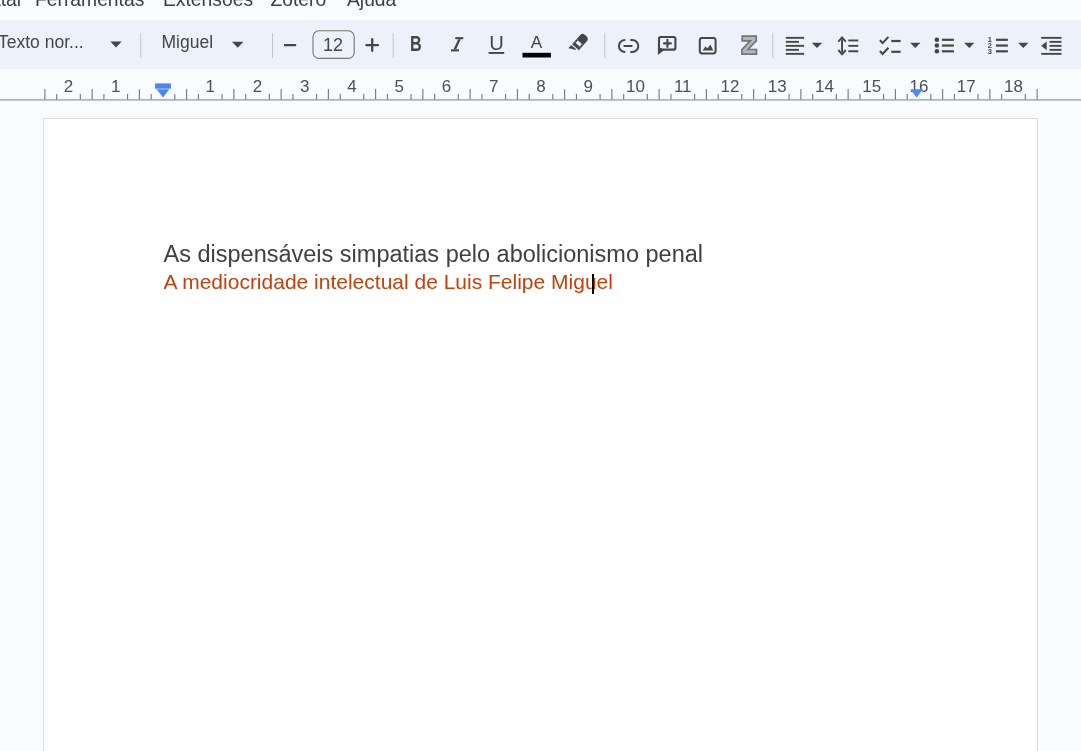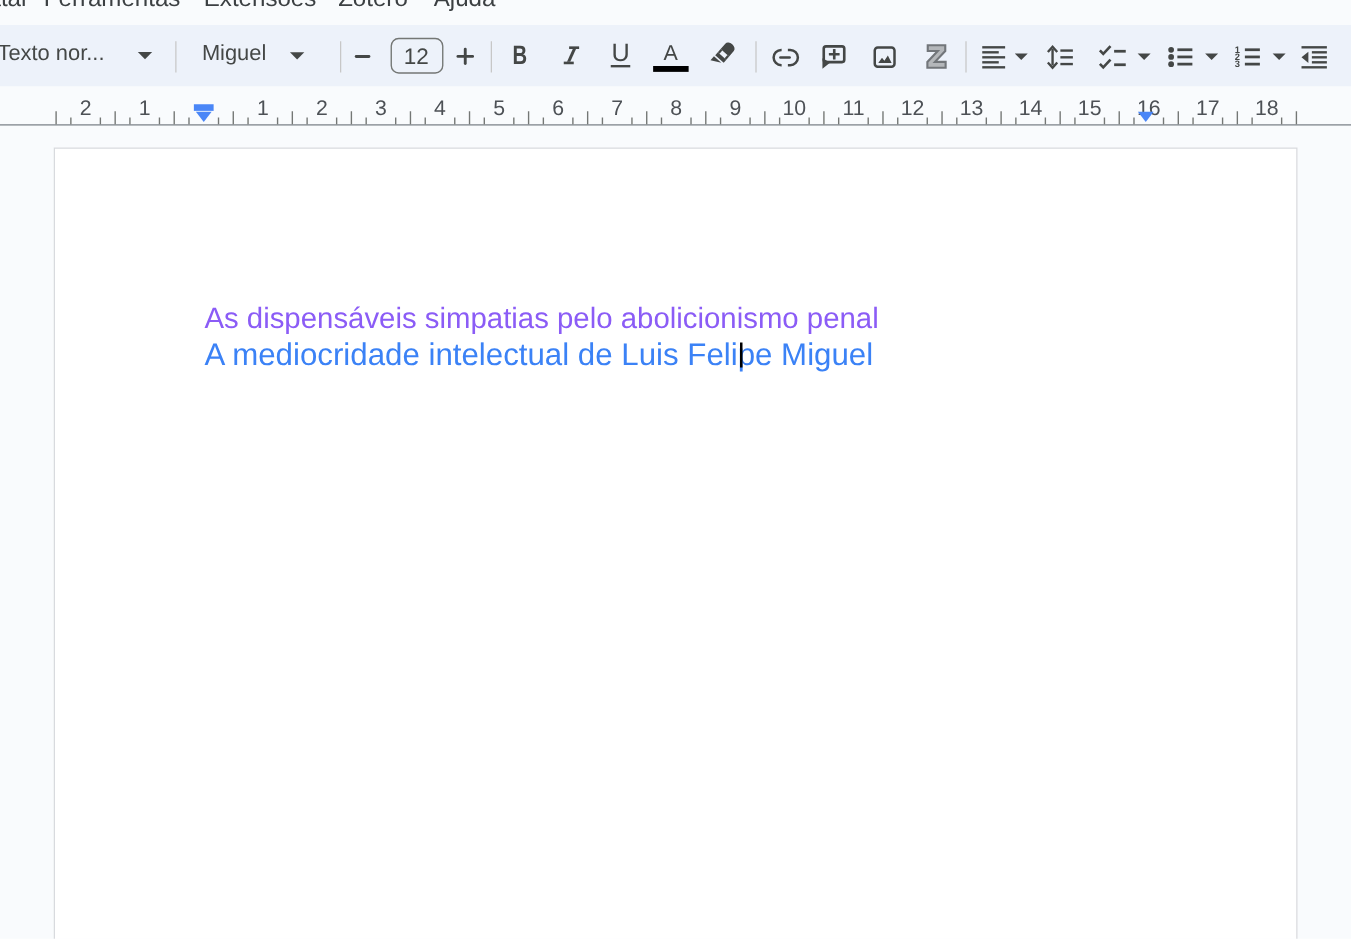--- a/index.html
+++ b/index.html
@@ -182,15 +182,15 @@
     <text x="919.00" y="92" font-size="17" fill="#4d5156" text-anchor="middle" font-family="Liberation Sans, sans-serif">16</text>
     <text x="966.25" y="92" font-size="17" fill="#4d5156" text-anchor="middle" font-family="Liberation Sans, sans-serif">17</text>
     <text x="1013.50" y="92" font-size="17" fill="#4d5156" text-anchor="middle" font-family="Liberation Sans, sans-serif">18</text>
     <rect x="155.10" y="83.4" width="15.8" height="5.3" fill="#4a86f7"></rect>
     <path d="M156.70 89.3 L169.30 89.3 L163.00 97.6 Z" fill="#4a86f7"></path>
     <path d="M910.30 89.3 L922.90 89.3 L916.60 97.6 Z" fill="#4a86f7"></path>
   </svg>
 
   <div class="abs" style="left:43px;top:117.5px;width:992.5px;height:700px;background:#ffffff;border:0.8px solid #d8dade"></div>
 
-  <div class="abs" style="left:163.5px;top:241.2px;font-size:23.5px;color:#8b5cf6;white-space:nowrap">As dispensáveis simpatias pelo abolicionismo penal</div>
-  <div class="abs" style="left:163.5px;top:269.9px;font-size:25px;color:#3b82f6;white-space:nowrap">A mediocridade intelectual de Luis Felipe Miguel</div>
+  <div class="abs" style="left:163.5px;top:241.2px;font-size:23.5px;color:#404040;white-space:nowrap">As dispensáveis simpatias pelo abolicionismo penal</div>
+  <div class="abs" style="left:163.5px;top:269.9px;font-size:21px;color:#c2410c;white-space:nowrap">A mediocridade intelectual de Luis Felipe Miguel</div>
   <div class="abs" style="left:592px;top:273.5px;width:2px;height:20px;background:#000"></div>
 
 </body></html>

